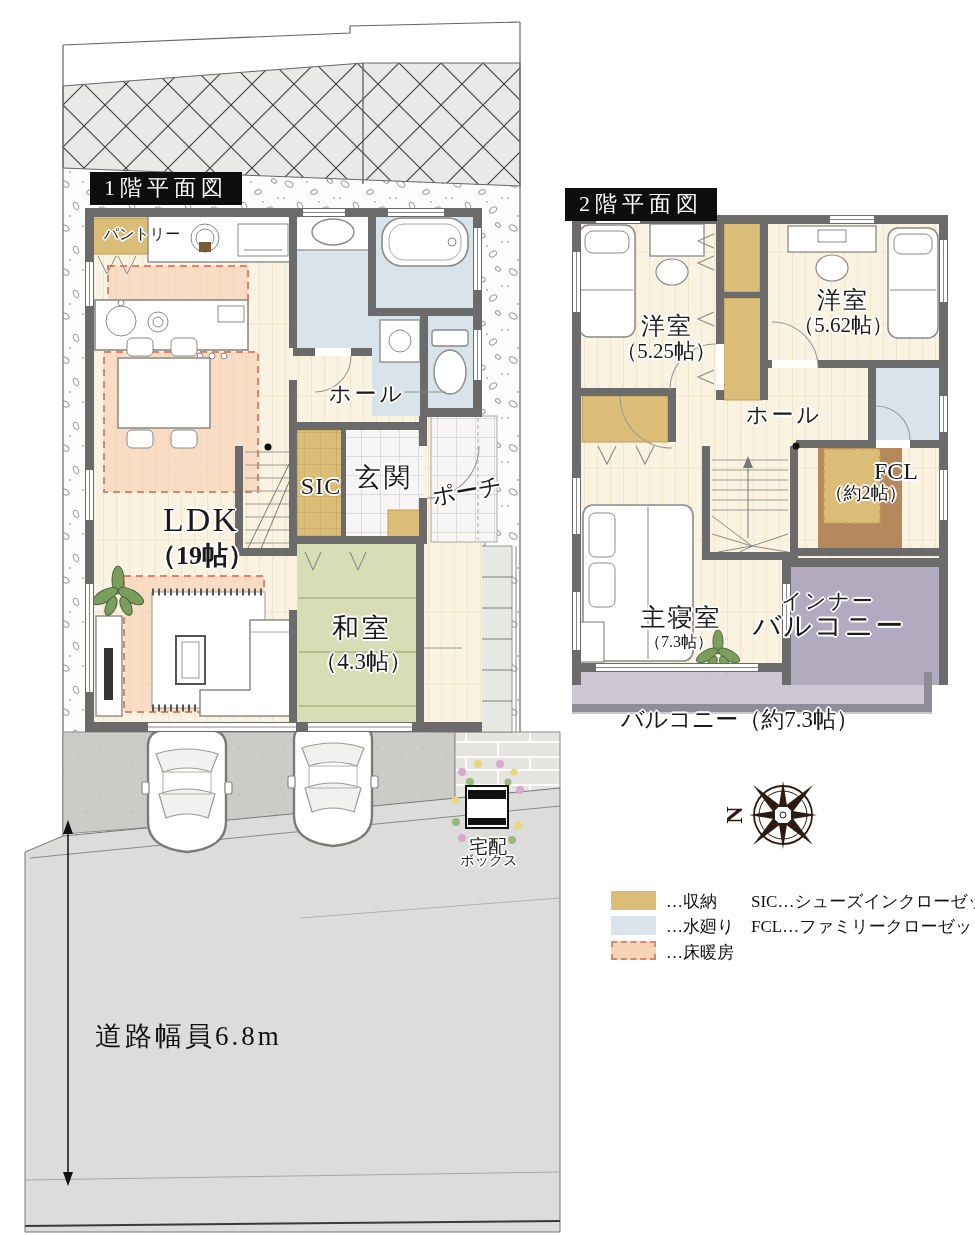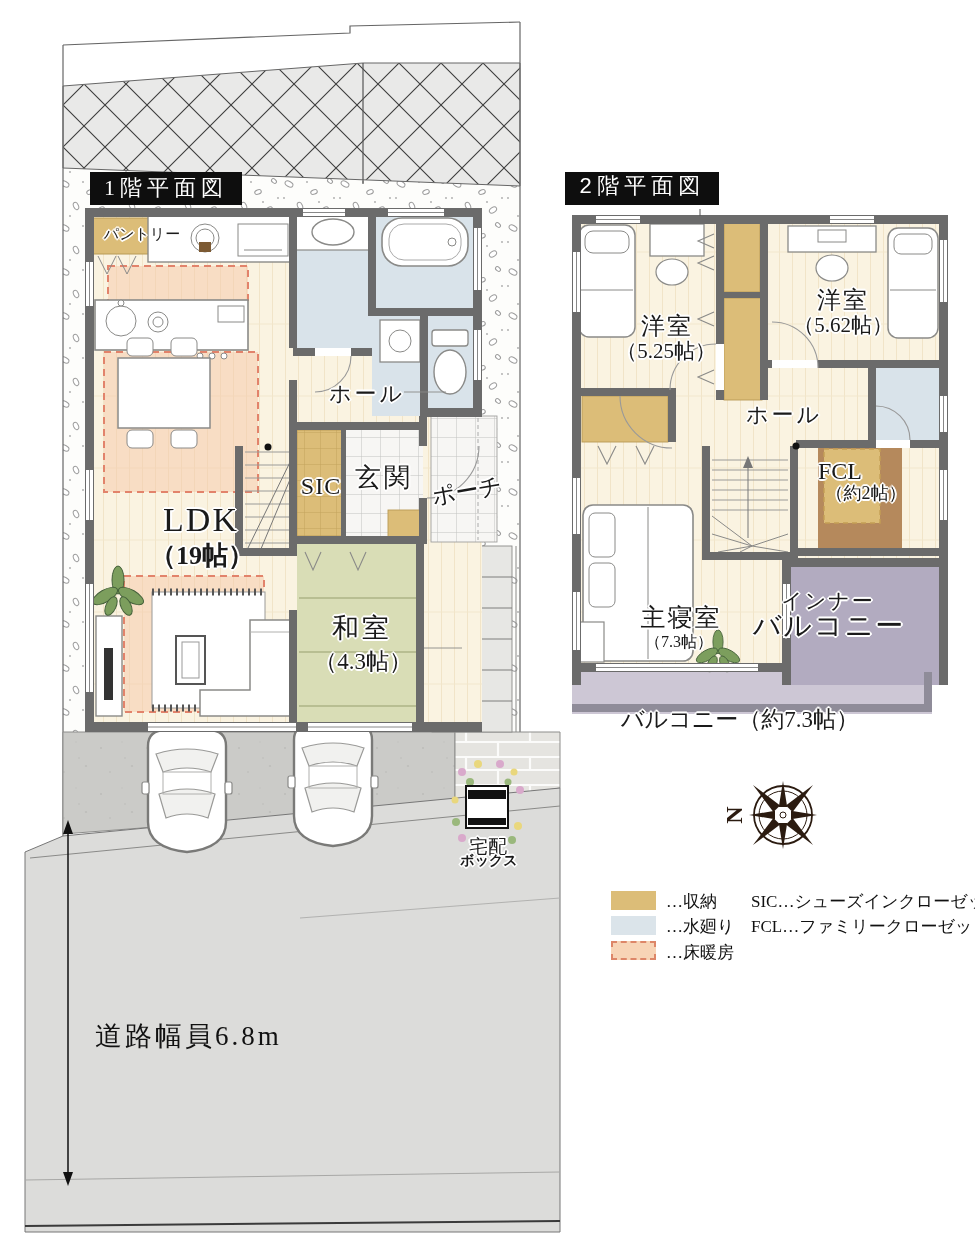--- a/index.html
+++ b/index.html
@@ -411,42 +411,42 @@
       <polygon points="-34,0 -8,4.2 -8,-4.2"></polygon>
       <polygon points="0,-34 -4.2,-8 4.2,-8"></polygon>
       <polygon points="0,34 4.2,8 -4.2,8"></polygon>
     </g>
     <circle r="3" fill="#fff" stroke="#2b1b10" stroke-width="1"></circle>
     <text transform="translate(-47,0) rotate(-90)" text-anchor="middle" dominant-baseline="middle" font-size="24" font-weight="bold" fill="#2b1b10" font-family="Liberation Serif, DejaVu Serif, serif">N</text>
   </g>
 </svg>
 
 <div class="plate" style="left:90px;top:172px;">1階平面図</div>
-<div class="plate" style="left:565px;top:172px;font-family:Liberation Mono, monospace;">2階平面図</div>
+<div class="plate" style="left:565px;top:188px;">2階平面図</div>
 
 <div class="lbl ol" style="left:142px;top:234px;font-size:15px;">パントリー</div>
 <div class="lbl ol" style="left:367px;top:394px;font-size:22px;letter-spacing:3px;">ホール</div>
 <div class="lbl ol" style="left:321px;top:486px;font-size:24px;letter-spacing:1px;">SIC</div>
 <div class="lbl ol" style="left:384px;top:478px;font-size:26px;letter-spacing:3px;">玄関</div>
 <div class="lbl ol" style="left:467px;top:491px;font-size:23px;transform:translate(-50%,-50%) rotate(-10deg);">ポーチ</div>
 <div class="lbl ol" style="left:201px;top:520px;font-size:34px;letter-spacing:2px;">LDK</div>
 <div class="lbl ol" style="left:202px;top:556px;font-size:26px;font-weight:bold;">（19帖）</div>
 <div class="lbl ol" style="left:362px;top:628px;font-size:27px;letter-spacing:3px;">和室</div>
 <div class="lbl ol" style="left:363px;top:661px;font-size:23px;">（4.3帖）</div>
 
 <div class="lbl ol" style="left:488px;top:846px;font-size:19px;">宅配</div>
-<div class="lbl ol" style="left:489px;top:861px;font-size:14px;font-weight:bold;">ボックス</div>
+<div class="lbl ol" style="left:489px;top:861px;font-size:14px;">ボックス</div>
 <div class="road-text" style="left:95px;top:1018px;">道路幅員6.8m</div>
 
 <div class="lbl ol" style="left:667px;top:326px;font-size:24px;letter-spacing:2px;">洋室</div>
 <div class="lbl ol" style="left:666px;top:351px;font-size:21px;">（5.25帖）</div>
 <div class="lbl ol" style="left:843px;top:300px;font-size:24px;letter-spacing:2px;">洋室</div>
 <div class="lbl ol" style="left:843px;top:325px;font-size:21px;">（5.62帖）</div>
 <div class="lbl ol" style="left:784px;top:415px;font-size:22px;letter-spacing:3px;">ホール</div>
-<div class="lbl ol" style="left:840px;top:471px;font-size:24px;">FCL</div>
+<div class="lbl ol" style="left:896px;top:471px;font-size:24px;">FCL</div>
 <div class="lbl ol" style="left:866px;top:493px;font-size:18px;">（約2帖）</div>
 <div class="lbl ol" style="left:681px;top:617px;font-size:25px;letter-spacing:2px;">主寝室</div>
 <div class="lbl ol" style="left:679px;top:642px;font-size:16px;">（7.3帖）</div>
 <div class="lbl ol" style="left:828px;top:601px;font-size:21px;letter-spacing:2px;">インナー</div>
 <div class="lbl ol" style="left:829px;top:626px;font-size:28px;letter-spacing:2px;text-align:right;">バルコニー</div>
 <div class="lbl ol" style="left:740px;top:699px;font-size:23px;margin-top:20px;">バルコニー（約7.3帖）</div>
 
 <div>
   <div class="legend-swatch" style="left: 611px; top: 891px; background: rgb(220, 189, 120);"></div>
   <div class="legend-text" style="left:666px;top:893px;">…収納</div>

